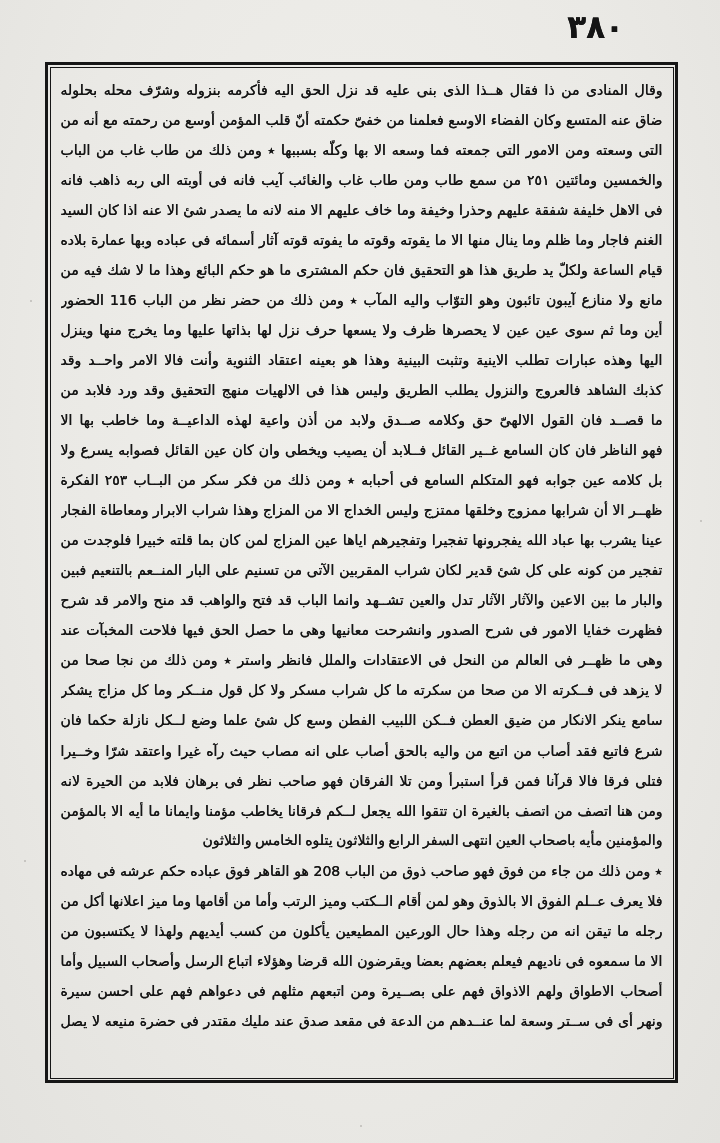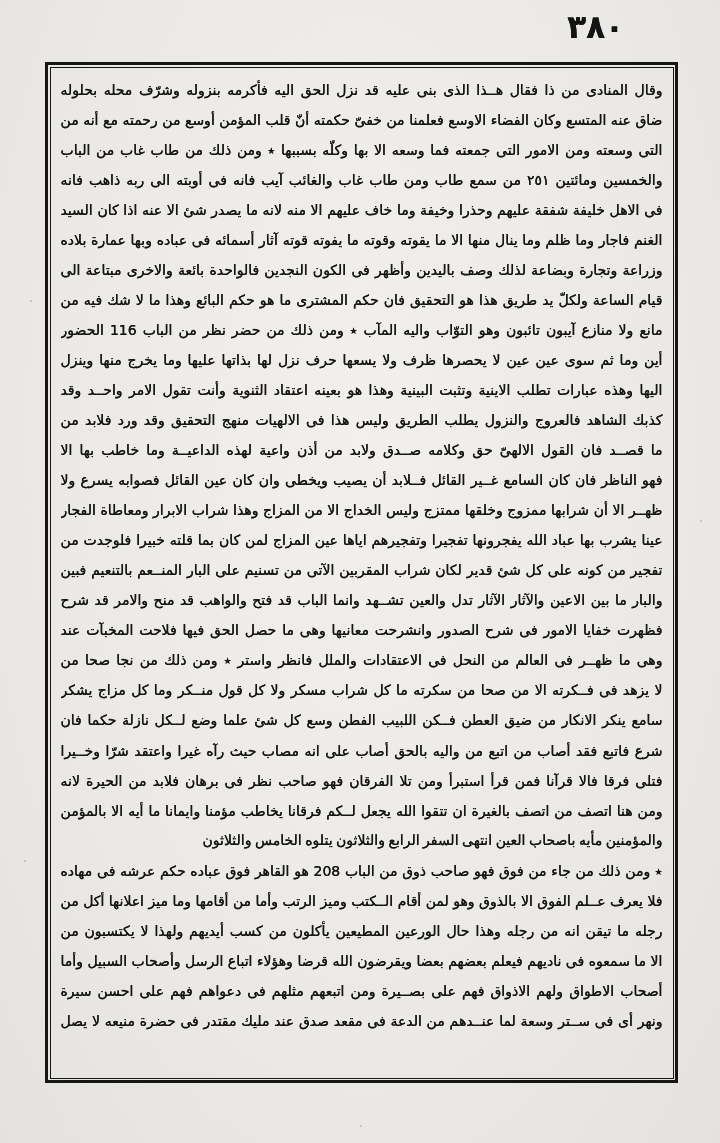--- a/index.html
+++ b/index.html
@@ -100,28 +100,28 @@
 <div class="frame">
   <div class="frame-inner">
     <div class="text-block" id="text-block">
 
     <div class="line">وقال المنادى من ذا فقال هــذا الذى بنى عليه قد نزل الحق اليه فأكرمه بنزوله وشرّف محله بحلوله فوسعه وقد</div>
         <div class="line">ضاق عنه المتسع وكان الفضاء الاوسع فعلمنا من خفىّ حكمته أنّ قلب المؤمن أوسع من رحمته مع أنه من الاشياء</div>
         <div class="line">التى وسعته ومن الامور التى جمعته فما وسعه الا بها وكلّه بسببها ٭ ومن ذلك من طاب غاب من الباب الاحــد</div>
         <div class="line">والخمسين ومائتين ٢٥١ من سمع طاب ومن طاب غاب والغائب آيب فانه فى أوبته الى ربه ذاهب فانه تركه</div>
         <div class="line">فى الاهل خليفة شفقة عليهم وحذرا وخيفة وما خاف عليهم الا منه لانه ما يصدر شئ الا عنه اذا كان السيد راعى</div>
         <div class="line">الغنم فاجار وما ظلم وما ينال منها الا ما يقوته وقوته ما يفوته قوته آثار أسمائه فى عباده وبها عمارة بلاده خزانة</div>
-        <div class="line">وزراعة وتجارة وبضاعة لذلك وصف باليدين وأظهر فى الكون النجدين فالواحدة بائعة والاخرى مبتاعة الى</div>
         <div class="line">قيام الساعة ولكلّ يد طريق هذا هو التحقيق فان حكم المشترى ما هو حكم البائع وهذا ما لا شك فيه من غير</div>
         <div class="line">مانع ولا منازع آيبون تائبون وهو التوّاب واليه المآب ٭ ومن ذلك من حضر نظر من الباب 116 الحضور</div>
         <div class="line">أين وما ثم سوى عين عين لا يحصرها ظرف ولا يسعها حرف نزل لها بذاتها عليها وما يخرج منها وينزل يعرج</div>
-        <div class="line">اليها وهذه عبارات تطلب الاينية وتثبت البينية وهذا هو بعينه اعتقاد الثنوية وأنت تقول الامر واحــد وقد</div>
+        <div class="line">اليها وهذه عبارات تطلب الاينية وتثبت البينية وهذا هو بعينه اعتقاد الثنوية وأنت فالا الامر واحــد وقد</div>
         <div class="line">كذبك الشاهد فالعروج والنزول يطلب الطريق وليس هذا فى الالهيات منهج التحقيق وقد ورد فلابد من معرفة</div>
         <div class="line">ما قصــد فان القول الالهىّ حق وكلامه صــدق ولابد من أذن واعية لهذه الداعيــة وما خاطب بها الا الحاضر</div>
         <div class="line">فهو الناظر فان كان السامع غــير القائل فــلابد أن يصيب ويخطى وان كان عين القائل فصوابه يسرع ولا يبطى</div>
+        <div class="line">بل كلامه عين جوابه فهو المتكلم السامع فى أحبابه ٭ ومن ذلك من فكر سكر من البــاب ٢٥٣ الفكرة</div>
         <div class="line">ظهــر الا أن شرابها ممزوج وخلقها ممتزج وليس الخداج الا من المزاج وهذا شراب الابرار ومعاطاة الفجار</div>
         <div class="line">عينا يشرب بها عباد الله يفجرونها تفجيرا وتفجيرهم اياها عين المزاج لمن كان بما قلته خبيرا فلوجدت من غير</div>
         <div class="line">تفجير من كونه على كل شئ قدير لكان شراب المقربين الآتى من تسنيم على البار المنــعم بالتنعيم فبين المقرّب</div>
         <div class="line">والبار ما بين الاعين والآثار الآثار تدل والعين تشــهد وانما الباب قد فتح والواهب قد منح والامر قد شرح</div>
         <div class="line">فظهرت خفايا الامور فى شرح الصدور وانشرحت معانيها وهى ما حصل الحق فيها فلاحت المخبآت عند رفع الكلل</div>
         <div class="line">وهى ما ظهــر فى العالم من النحل فى الاعتقادات والملل فانظر واستر ٭ ومن ذلك من نجا صحا من الباب ٢٥٤</div>
         <div class="line">لا يزهد فى فــكرته الا من صحا من سكرته ما كل شراب مسكر ولا كل قول منــكر وما كل مزاج يشكر ولا كل</div>
         <div class="line">سامع ينكر الانكار من ضيق العطن فــكن اللبيب الفطن وسع كل شئ علما وضع لــكل نازلة حكما فان الله كذا</div>
         <div class="line">شرع فاتبع فقد أصاب من اتبع من واليه بالحق أصاب على انه مصاب حيث رآه غيرا واعتقد شرّا وخــيرا</div>
         <div class="line">فتلى فرقا فالا قرآنا فمن قرأ استبرأ ومن تلا الفرقان فهو صاحب نظر فى برهان فلابد من الحيرة لانه أثبت غيره</div>

